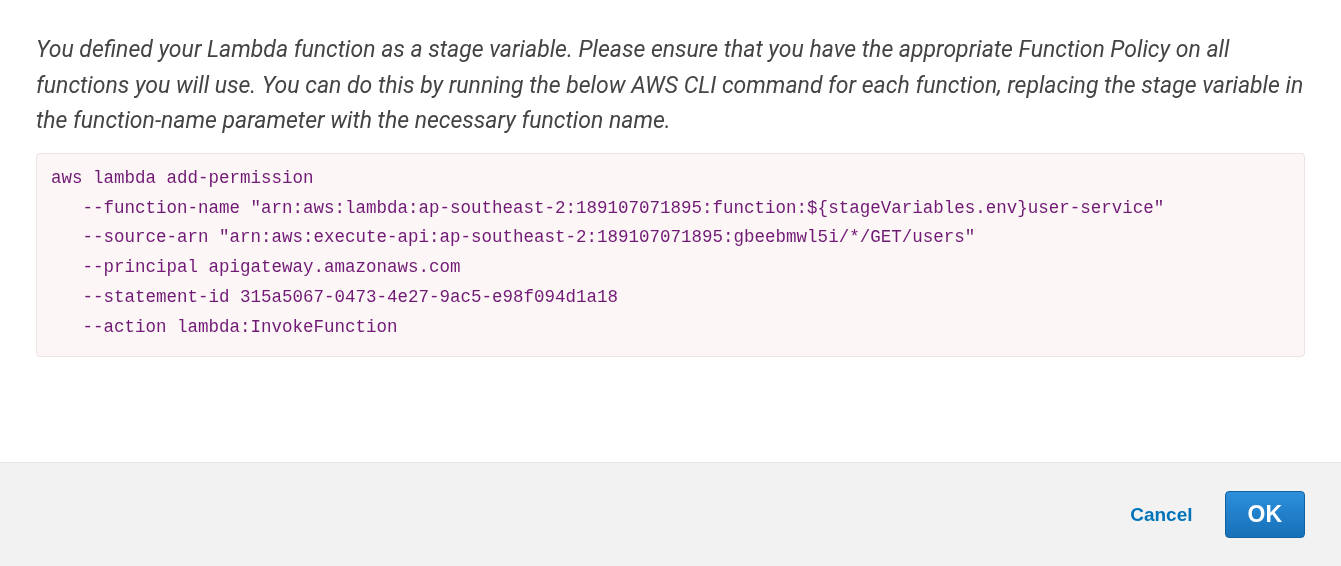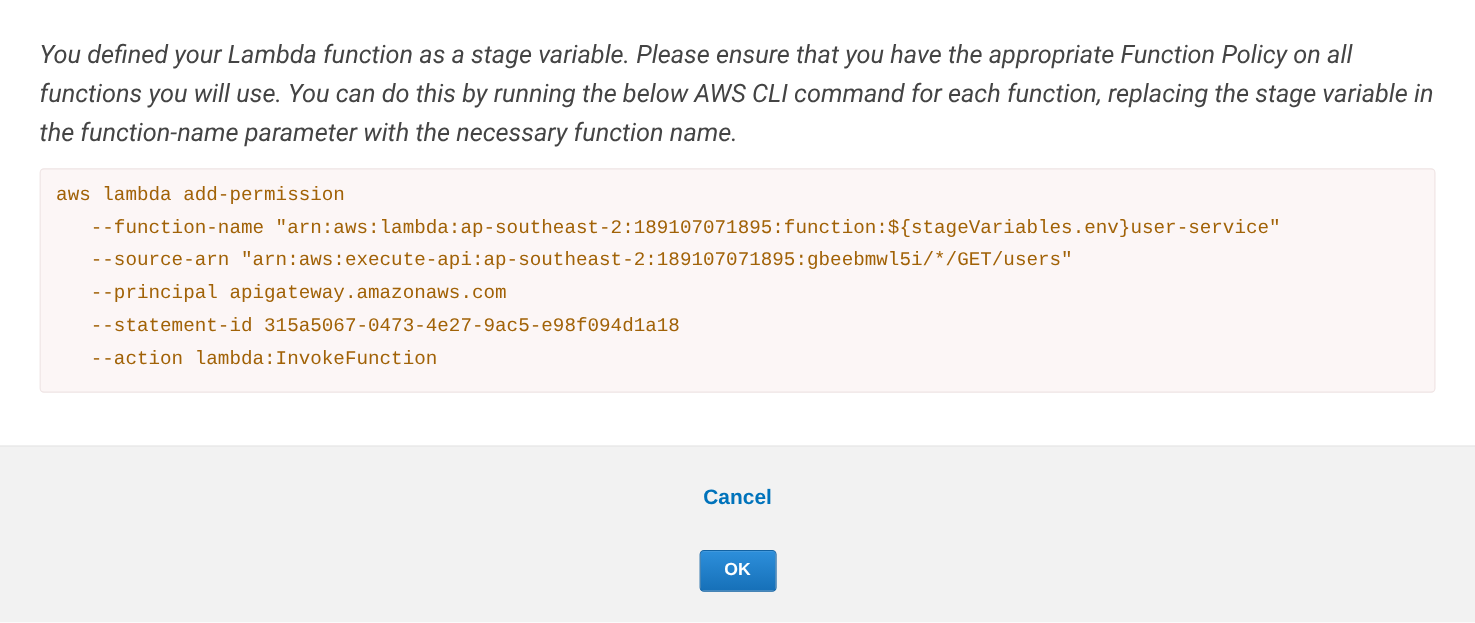--- a/index.html
+++ b/index.html
@@ -53,49 +53,48 @@
       font-style: italic;
     }
     .code-block {
       background: #fcf6f6;
       border: 1px solid #eee3e3;
       border-radius: 4px;
       padding: 10px 14px 14px 14px;
       font-family: "Courier New", Courier, monospace;
       font-size: 17.5px;
       line-height: 1.7;
-      color: #a16207;
+      color: #701a75;
       white-space: pre;
       overflow-x: auto;
     }
     .modal-footer {
       background: #f2f2f2;
       border-top: 1px solid #e5e5e5;
       padding: 28px 36px;
       display: flex;
       justify-content: flex-end;
       align-items: center;
       gap: 28px;
-      flex-direction: column;
     }
     .btn-cancel {
       background: none;
       border: none;
       color: #0073bb;
       font-size: 19px;
       font-weight: 600;
       cursor: pointer;
       padding: 8px 4px;
     }
     .btn-ok {
       background: linear-gradient(to bottom, #2d8fdb, #1670b8);
       border: 1px solid #1162a3;
       border-radius: 4px;
       color: #fff;
-      font-size: 16px;
+      font-size: 23px;
       font-weight: 700;
       padding: 9px 22px;
       cursor: pointer;
     }
   </style>
 </head>
 <body>
 
 <div class="modal">
   <div class="modal-body">

